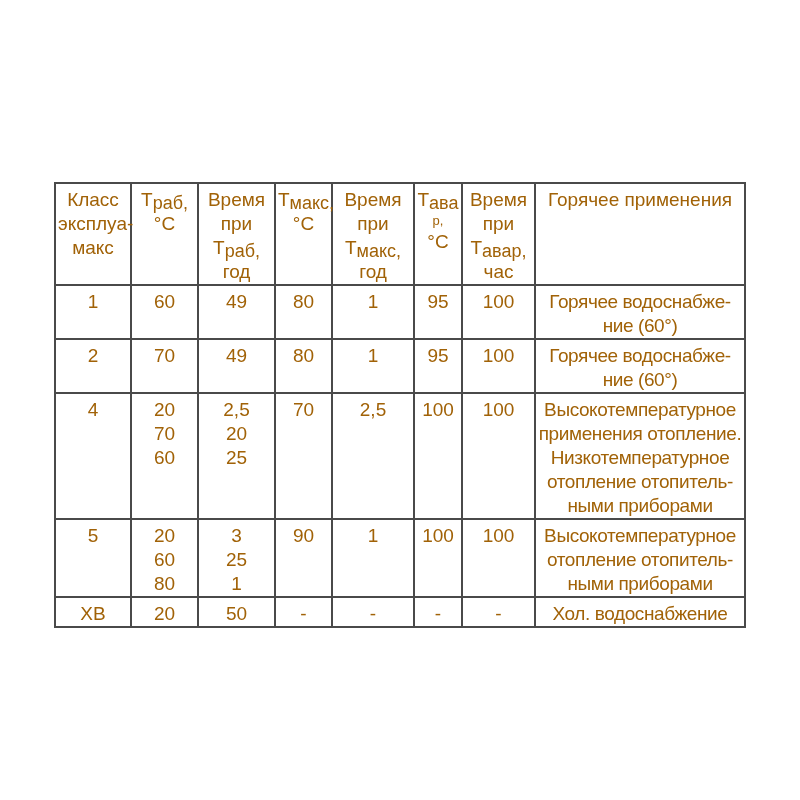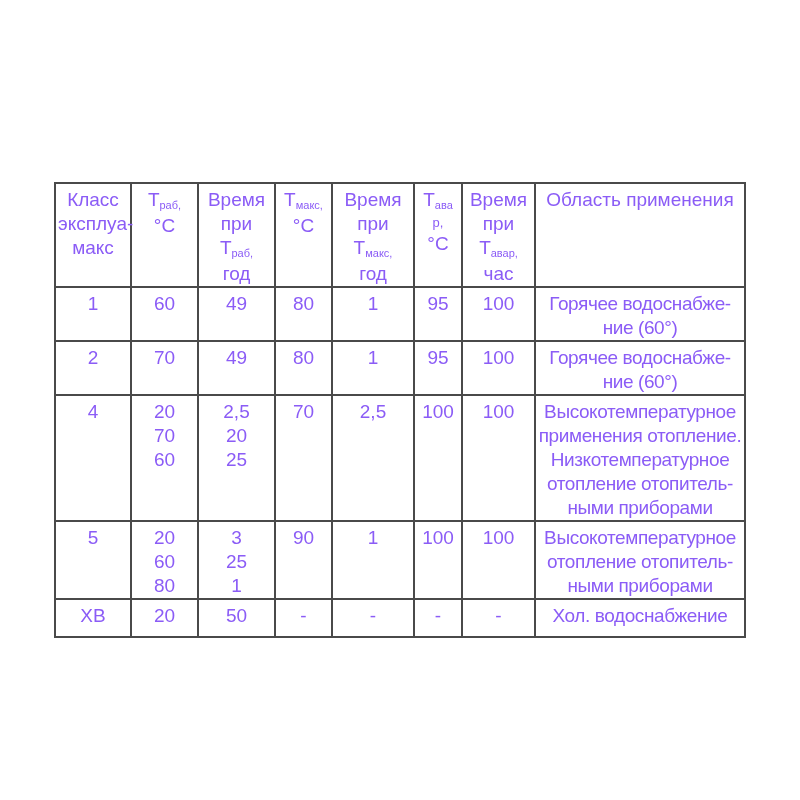--- a/index.html
+++ b/index.html
@@ -2,30 +2,30 @@
 <html><head>
 <meta charset="utf-8">
 <style>
   html,body{margin:0;padding:0;background:#ffffff;}
   .canvas{position:relative;width:800px;height:800px;background:#ffffff;
           font-family:"Liberation Sans",sans-serif;color:#5c5c5c;overflow:hidden;}
   table.spec{position:absolute;left:54px;top:182px;border-collapse:collapse;
              table-layout:fixed;width:690px;}
   .spec th,.spec td{border:2px solid #4a4a4a;vertical-align:top;text-align:center;
              font-weight:normal;padding:4px 2px 0 2px;font-size:19px;line-height:24px;
-             color:#8b5cf6;background:#ffffff;overflow:visible;}
+             color:#a16207;background:#ffffff;overflow:visible;}
   .ln{white-space:nowrap;}
-  .sub{font-size:11px;position:relative;bottom:-3px;}
+  .sub{font-size:18px;position:relative;bottom:-3px;}
   .sub-line{font-size:13px;line-height:18px;}
   .mid{padding-top:28px;}
   td.area .ln{letter-spacing:-0.4px;}
   .c1{width:76px;}.c2{width:67px;}.c3{width:77px;}.c4{width:57px;}
   .c5{width:82px;}.c6{width:48px;}.c7{width:73px;}.c8{width:210px;}
   tr.rh{height:102px;} tr.r0{height:51px;} tr.r1{height:51px;}
-  tr.r2{height:126px;} tr.r3{height:71px;} tr.r4{height:38px;}
+  tr.r2{height:126px;} tr.r3{height:71px;} tr.r4{height:30px;}
 </style>
 </head>
 <body>
 
 <div class="canvas">
   <table class="spec">
     <colgroup>
       <col class="c1">
         <col class="c2">
         <col class="c3">
@@ -67,21 +67,21 @@
           <div class="ln sub-line">р,</div>
           <div class="ln">°С</div>
         </th>
         <th>
           <div class="ln">Время</div>
           <div class="ln">при</div>
           <div class="ln"><span>Т</span><span class="sub">авар,</span></div>
           <div class="ln">час</div>
         </th>
         <th>
-          <div class="ln">Область применения</div>
+          <div class="ln">Горячее применения</div>
         </th>
       </tr>
 
       <tr class="r0">
         <td>
             <div class="ln">1</div>
           </td>
         <td>
             <div class="ln">60</div>
           </td>

